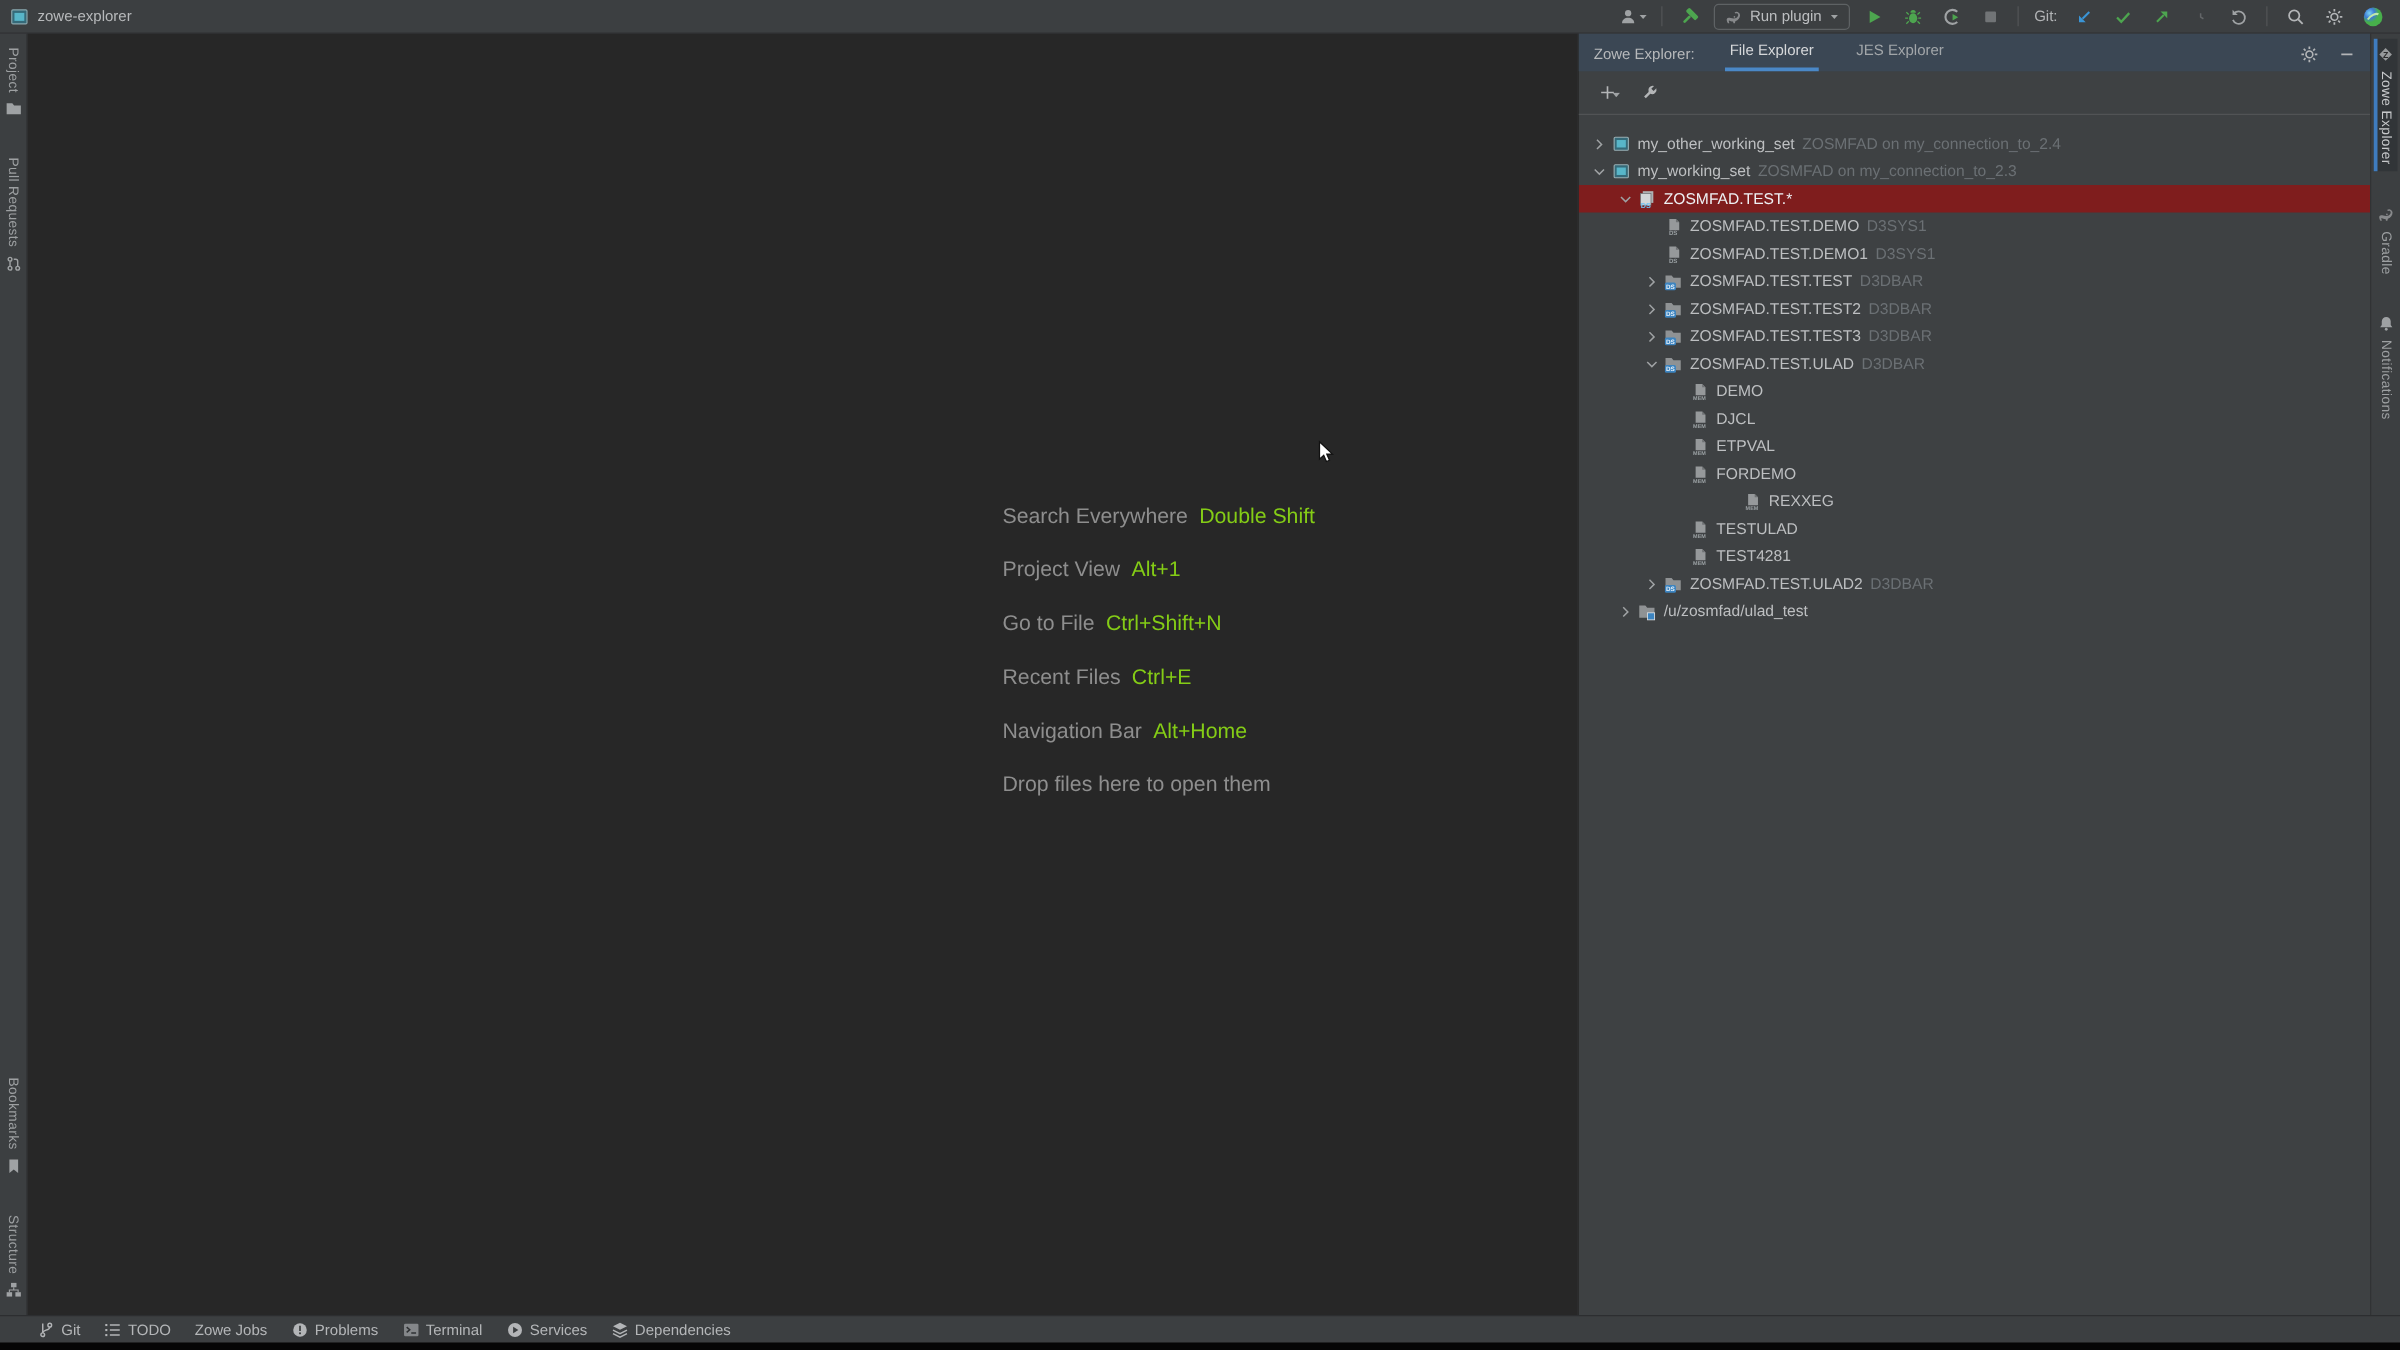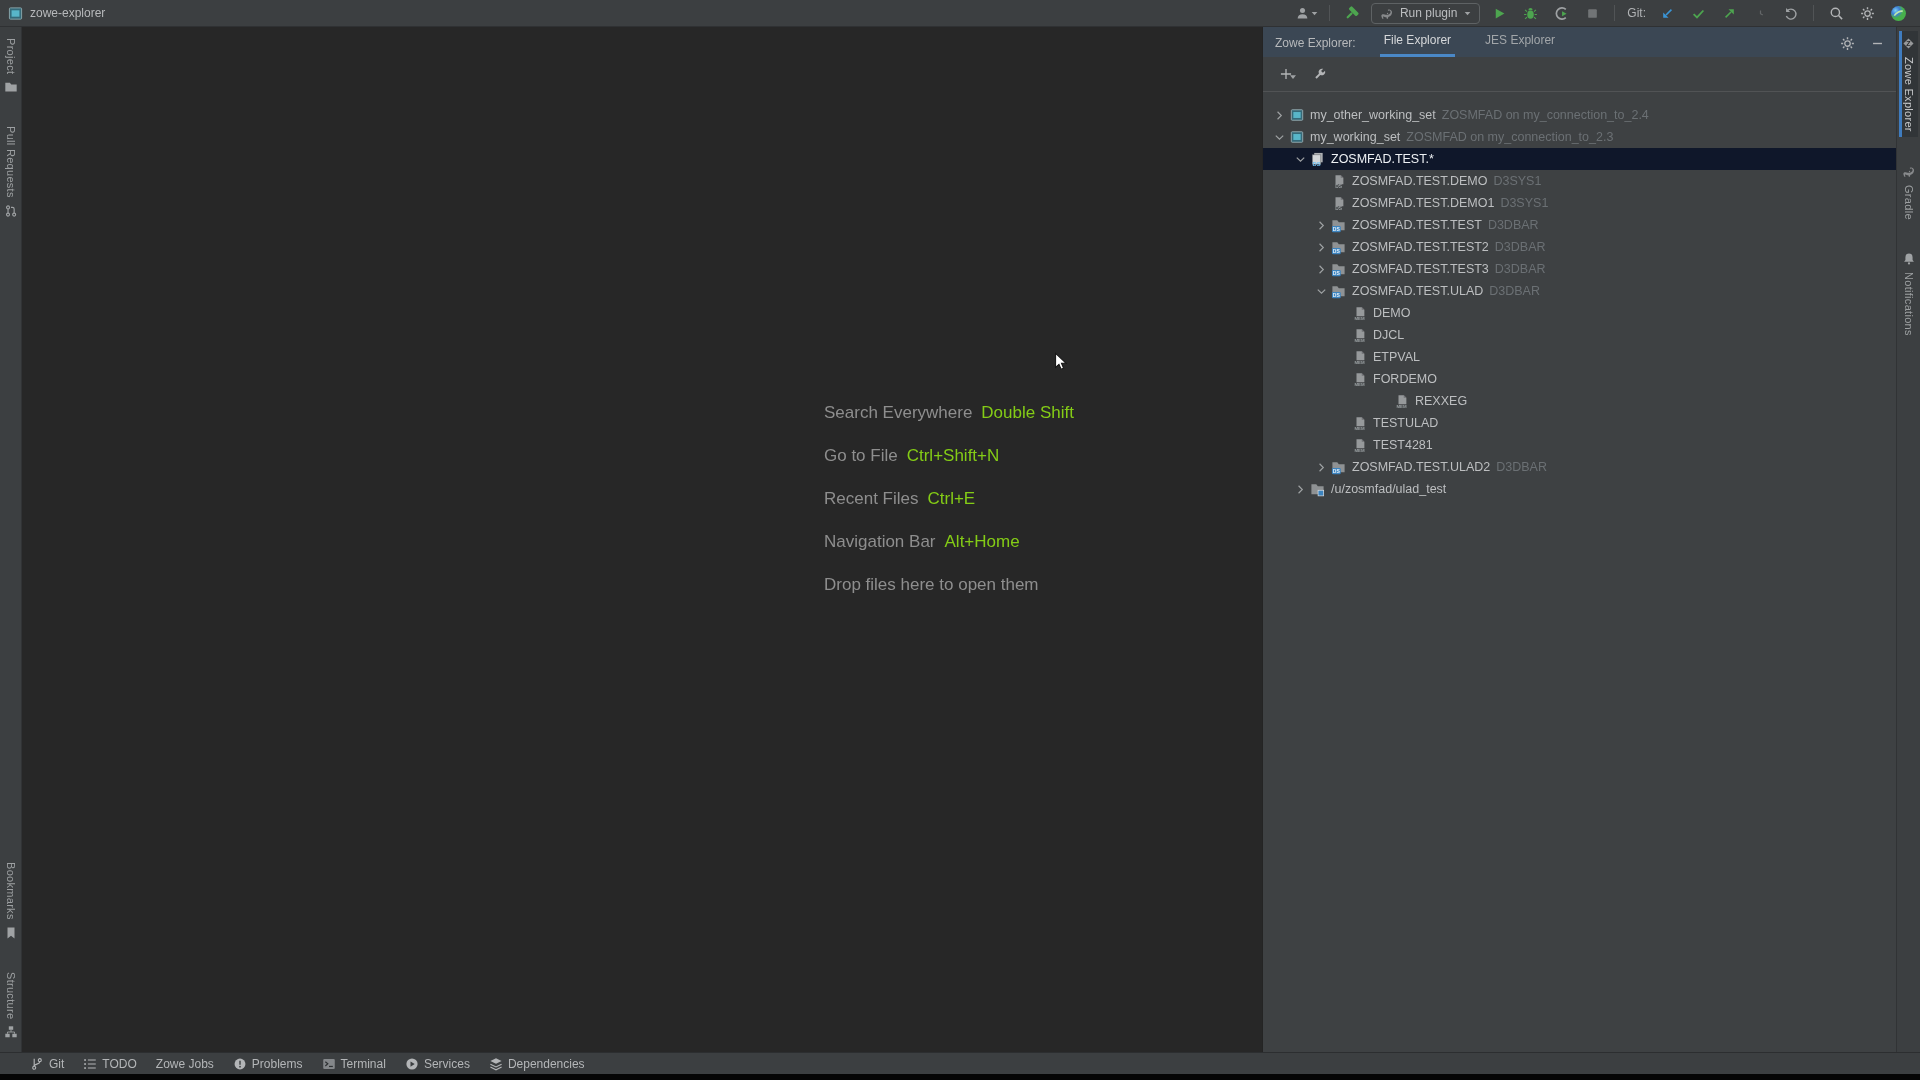--- a/index.html
+++ b/index.html
@@ -26,21 +26,21 @@
   .stripe.left  { width:22px; border-right:1px solid #313335; justify-content:space-between; padding:6px 0 8px; }
   .stripe.right { width:24px; border-left:1px solid #313335; padding-top:4px; }
   .stripe-group { display:flex; flex-direction:column; align-items:center; gap:22px; }
   .stripe-btn { display:flex; flex-direction:column; align-items:center; gap:6px; padding:5px 2px; cursor:default; }
   .stripe-btn .vlabel { writing-mode:vertical-rl; font-size:11px; color:#9da0a2; letter-spacing:.3px; }
   .stripe-btn.selected { background:#313538; position:relative; }
   .stripe-btn.selected::before { content:""; position:absolute; left:0; top:0; bottom:0; width:3px; background:#3f7cbf; }
   .stripe-btn.selected .vlabel { color:#c7c9cb; }
 
   .editor { flex:1; background:#272727; position:relative; }
-  .shortcuts { position:absolute; left:802px; top:364px; }
+  .shortcuts { position:absolute; left:780px; top:364px; }
   .shortcut-line { height:43px; display:flex; align-items:center; gap:9px; font-size:17px; }
   .shortcut-line .sc-label { color:#8e8e8e; }
   .shortcut-line .sc-keys  { color:#84cc16; }
   .cursor { position:absolute; left:1030px; top:325px; }
 
   
   .panel { width:634px; background:#3e4143; border-left:1px solid #242424; display:flex; flex-direction:column; }
   .panel-header { height:30px; background:#3b4754; display:flex; align-items:flex-end; padding:0 12px 0 10px; }
   .panel-title { font-size:12px; color:#b7b9bb; padding:0 2px 7px; margin-right:22px; }
   .panel-tab { font-size:12px; color:#a2a6a9; padding:0 4px 7px; margin-right:26px; border-bottom:3px solid transparent; cursor:default; }
@@ -48,21 +48,21 @@
   .panel-header-right { margin-left:auto; display:flex; align-items:center; gap:16px; padding-bottom:6px; }
   .panel-toolbar { height:35px; display:flex; align-items:center; gap:12px; padding:0 12px; border-bottom:1px solid #515355; }
   .ptb-btn { width:22px; height:22px; display:flex; align-items:center; justify-content:center; border-radius:3px; position:relative; }
   .ptb-btn .mini-caret { position:absolute; right:1px; bottom:2px; }
   .tree { padding-top:12px; overflow:hidden; flex:1; }
   .tree-row { height:22px; display:flex; align-items:center; font-size:12.5px; white-space:nowrap; cursor:default; }
   .tree-row .twisty { width:17px; display:inline-flex; justify-content:center; flex:none; }
   .tree-row .node-icon { width:17px; display:inline-flex; justify-content:center; flex:none; margin-right:5px; }
   .tree-row .node-label { color:#bdbfc1; }
   .tree-row .node-meta { color:#6b7074; margin-left:6px; }
-  .tree-row.selected { background:#0f172a; }
+  .tree-row.selected { background:#7f1d1d; }
   .tree-row.selected .node-label { color:#eef1f4; }
 
   
   .statusbar { position:absolute; left:0; right:0; bottom:6px; height:22px; background:#3c3f41;
     border-top:1px solid #2c2e30; display:flex; align-items:center; gap:19px; padding:0 12px 0 30px; }
   .status-item { display:flex; align-items:center; gap:5px; font-size:12px; color:#b4b6b8; cursor:default; }
   .black-strip { position:absolute; left:0; right:0; bottom:0; height:6px; background:#050505; }
 </style>
 </head>
 <body>
@@ -275,20 +275,24 @@
           </span>
         </div>
       </div>
   </div>
 
   <div class="editor">
     <div class="shortcuts">
         <div class="shortcut-line">
           <span class="sc-label">Search Everywhere</span>
           <span class="sc-keys">Double Shift</span>
+        </div>
+        <div class="shortcut-line">
+          <span class="sc-label">Project View</span>
+          <span class="sc-keys">Alt+1</span>
         </div>
         <div class="shortcut-line">
           <span class="sc-label">Go to File</span>
           <span class="sc-keys">Ctrl+Shift+N</span>
         </div>
         <div class="shortcut-line">
           <span class="sc-label">Recent Files</span>
           <span class="sc-keys">Ctrl+E</span>
         </div>
         <div class="shortcut-line">

